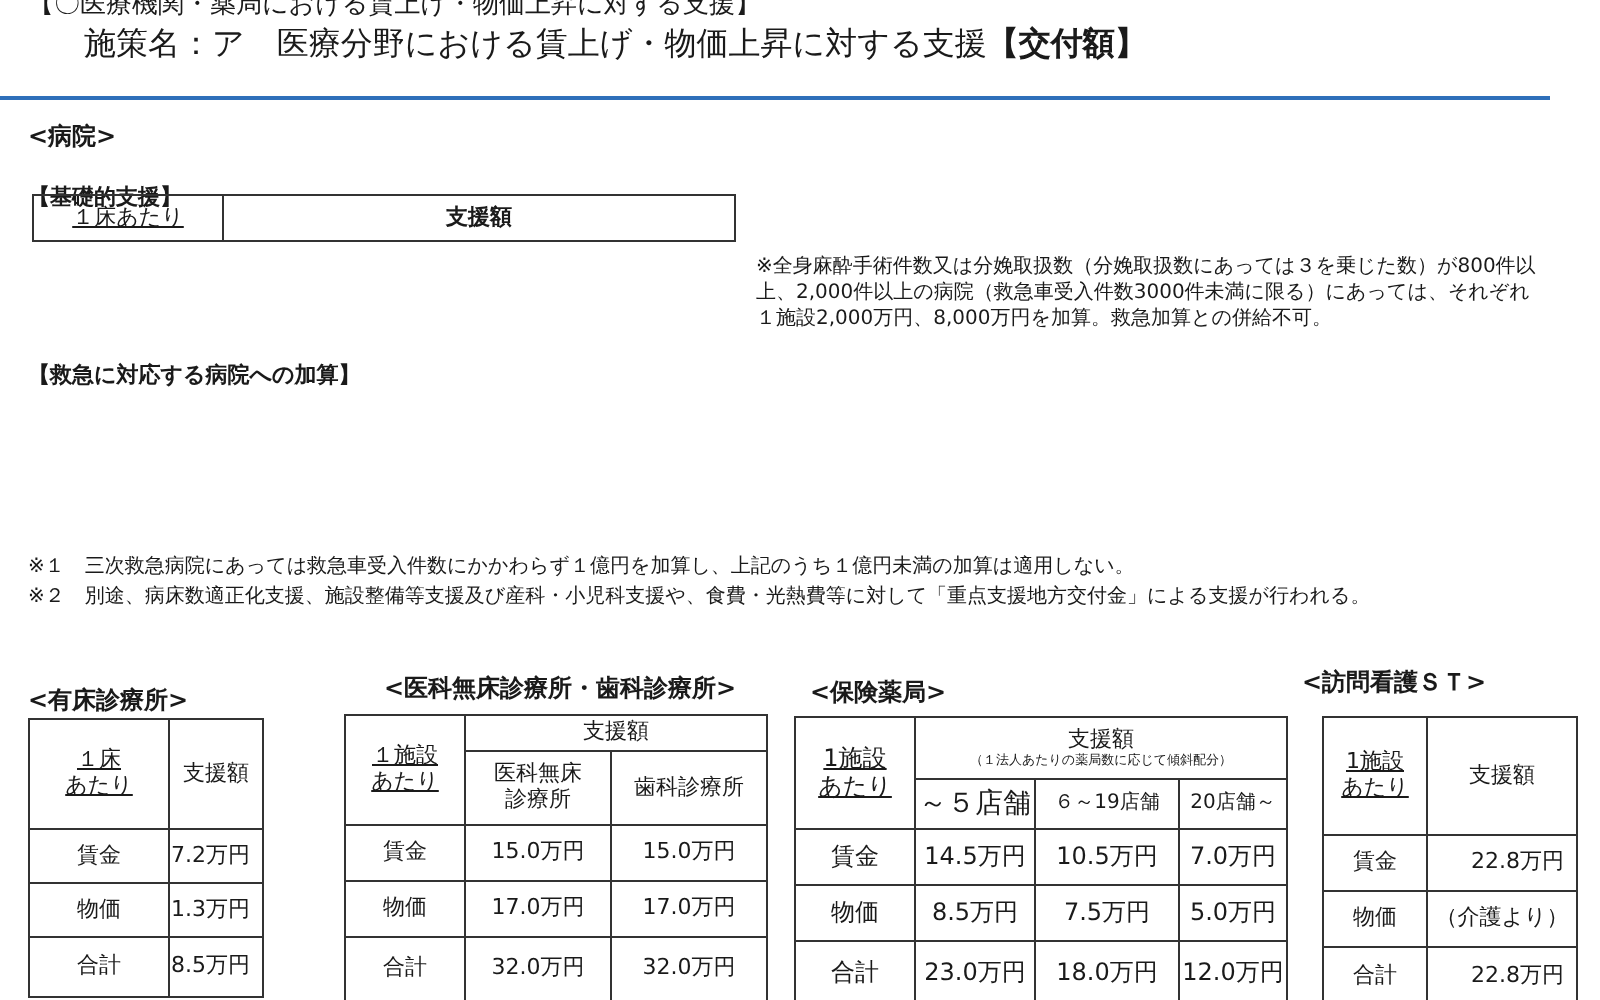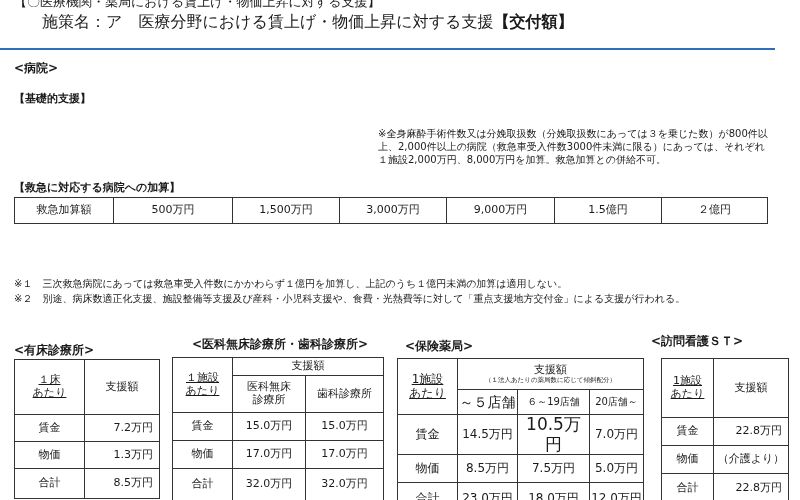--- a/index.html
+++ b/index.html
@@ -31,57 +31,52 @@
 
 <div class="abs sec" style="left:14px;top:60px;">&lt;病院&gt;</div>
 <div class="abs sub" style="left:14px;top:76px;margin-top:15px;">【基礎的支援】</div>
 
 <table style="left:16px;top:97px;width:352px;">
   <colgroup>
       <col style="width:95px">
       <col>
     </colgroup>
   <tbody>
+      <tr style="height:23px">
+    <td class="u">１床あたり</td>
+    <td style="font-weight:bold">支援額</td>
+  </tr>
 </tbody>
   </table>
 
 <div class="abs note" style="left:378px;top:127px;width:395px;">※全身麻酔手術件数又は分娩取扱数（分娩取扱数にあっては３を乗じた数）が800件以上、2,000件以上の病院（救急車受入件数3000件未満に限る）にあっては、それぞれ１施設2,000万円、8,000万円を加算。救急加算との併給不可。</div>
 
 <div class="abs sub" style="left:14px;top:180px;">【救急に対応する病院への加算】</div>
 
 <table style="left:14px;top:197px;width:753px;">
   <colgroup>
     <col style="width:99px">
       <col style="width:119px">
       <col style="width:107px">
       <col style="width:107px">
       <col style="width:108px">
       <col style="width:107px">
       <col style="width:106px">
   </colgroup>
   <tbody>
-  <tr style="height:26px">
-    <td>救急加算額</td>
-    <td>500万円</td>
-    <td>1,500万円</td>
-    <td>3,000万円</td>
-    <td>9,000万円</td>
-    <td>1.5億円</td>
-    <td>２億円</td>
-  </tr>
 </tbody>
   </table>
 
 <div class="abs notes2" style="left:14px;top:277px;">
   <div>※１　三次救急病院にあっては救急車受入件数にかかわらず１億円を加算し、上記のうち１億円未満の加算は適用しない。</div>
   <div>※２　別途、病床数適正化支援、施設整備等支援及び産科・小児科支援や、食費・光熱費等に対して「重点支援地方交付金」による支援が行われる。</div>
 </div>
 
 <div class="abs sec" style="left:14px;top:342px;text-align:right;">&lt;有床診療所&gt;</div>
-<table style="left:14px;top:359px;width:146px;">
+<table style="left:14px;top:359px;width:118px;">
   <colgroup>
       <col style="width:70px">
       <col>
     </colgroup>
   <tbody>
       <tr style="height:55px">
     <td class="u" style="white-space:pre-line">１床
 あたり</td>
     <td>支援額</td>
   </tr>
@@ -154,21 +149,21 @@
     </td>
   </tr>
   <tr style="height:25px">
     <td style="font-size:14px">～５店舗</td>
     <td style="font-size:10px">６～19店舗</td>
     <td style="font-size:10px">20店舗～</td>
   </tr>
   <tr style="height:28px">
         <td style="font-size:12px">賃金</td>
         <td style="font-size:12px">14.5万円</td>
-        <td style="font-size:17px">10.5万円</td>
+        <td style="font-size:12px">10.5万円</td>
         <td style="font-size:12px">7.0万円</td>
       </tr>
   <tr style="height:28px">
         <td style="font-size:12px">物価</td>
         <td style="font-size:12px">8.5万円</td>
         <td style="font-size:12px">7.5万円</td>
         <td style="font-size:12px">5.0万円</td>
       </tr>
   <tr style="height:32px">
         <td style="font-size:12px">合計</td>

